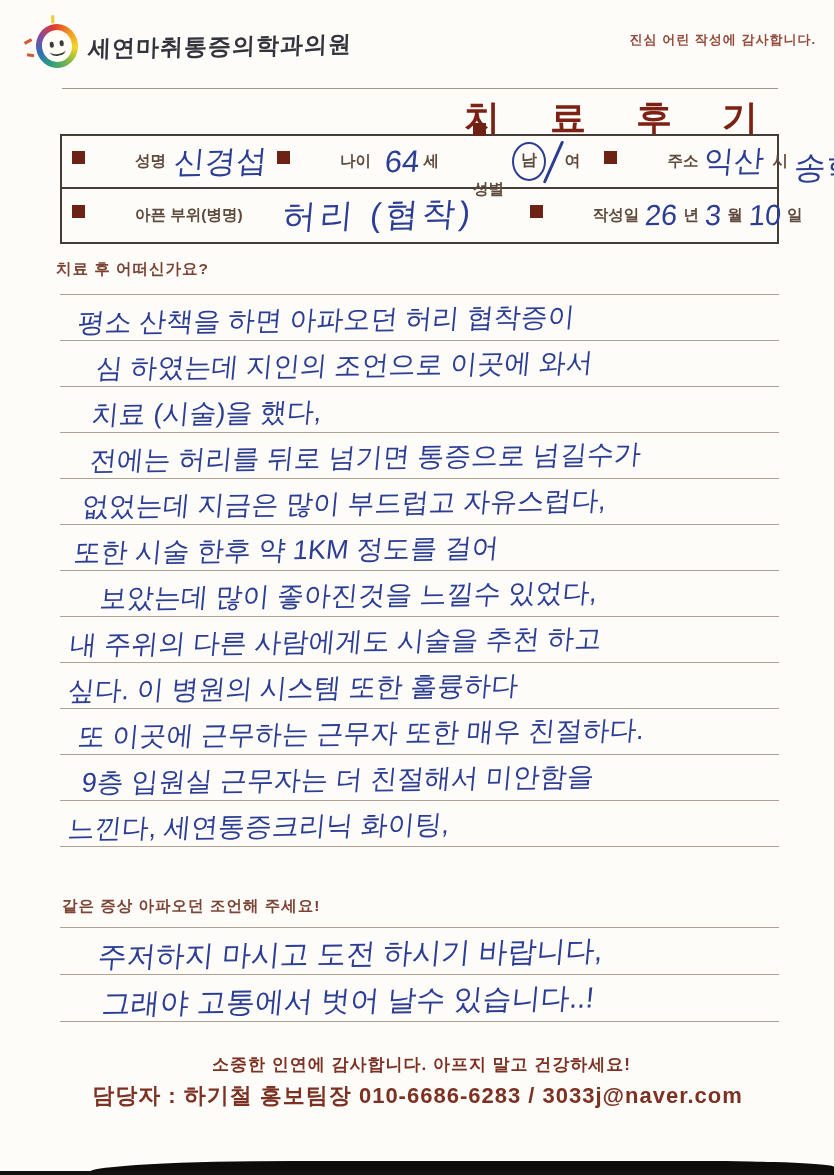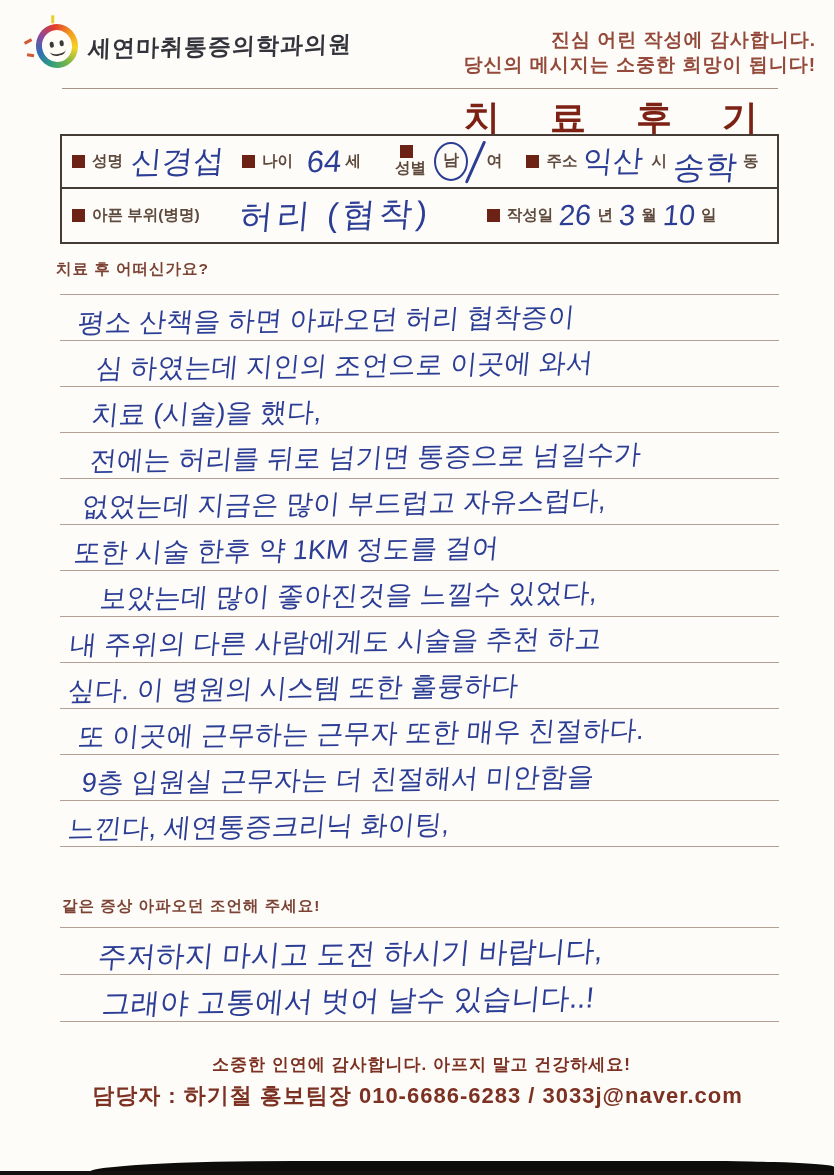--- a/index.html
+++ b/index.html
@@ -28,38 +28,38 @@
   }
   .logo-ray{position:absolute;background:#e8b428;}
   .ray1{width:3px;height:8px;left:19px;top:-9px;transform:rotate(8deg);background:#e8cf2a;}
   .ray2{width:8px;height:3px;left:-11px;top:12px;transform:rotate(-20deg);background:#cf5a35;}
   .ray3{width:7px;height:3px;left:-10px;top:26px;transform:rotate(15deg);background:#cf5a35;}
   .clinic-name{
     font-size:23px;font-weight:bold;color:#33333b;letter-spacing:1px;
     transform:rotate(-1deg) skewX(-3deg);
   }
   .tagline{
-    position:absolute;right:18px;top:27px;text-align:right;
-    color:#94493a;font-weight:bold;font-size:19px;line-height:25px;letter-spacing:1px;
+    position:absolute;right:18px;top:27px;text-align:left;
+    color:#94493a;font-weight:bold;font-size:13px;line-height:25px;letter-spacing:1px;
   }
   
   .title-rule{position:absolute;left:62px;top:88px;width:716px;height:0;border-top:1.5px solid #a59486;}
   .page-title{
     position:absolute;left:62px;top:94px;width:716px;text-align:right;
     font-size:36px;font-weight:bold;color:#7c2114;letter-spacing:20px;text-indent:20px;
   }
   
   .form-box{
     position:absolute;left:60px;top:134px;width:719px;height:110px;
     border:2.5px solid #453d35;background:transparent;
   }
   .form-row{position:relative;height:53px;display:flex;align-items:center;}
   .form-row.first{border-bottom:2px solid #453d35;}
   .sq{display:inline-block;width:13px;height:13px;background:#6d2216;margin-right:7px;flex:0 0 auto;}
-  .flabel{font-size:15.5px;font-weight:bold;color:#5f4a3e;white-space:nowrap;display:flex;align-items:center;}
+  .flabel{font-size:15.5px;font-weight:bold;color:#5f4a3e;white-space:nowrap;display:flex;gap:43px;}
   .hw{color:#2c3d95;font-weight:normal;white-space:nowrap;transform:skewX(-6deg) rotate(-1deg);}
   .hw-name{font-size:31px;margin-left:8px;margin-right:6px;}
   .hw-age{font-size:31px;margin-left:14px;margin-right:4px;}
   .gender-wrap{display:flex;align-items:center;margin-left:8px;}
   .gender-male{
     position:relative;font-size:16px;font-weight:bold;color:#5f4a3e;
     border:2px solid #2c3d95;border-radius:50%;padding:6px 7px 8px 7px;
   }
   .gender-slash{
     width:2.5px;height:46px;background:#2c3d95;transform:rotate(24deg);
@@ -123,34 +123,33 @@
       <div class="logo-face">
         <div class="logo-eye l"></div>
           <div class="logo-eye r"></div>
         <div class="logo-smile"></div>
       </div>
     </div>
     <div class="clinic-name">세연마취통증의학과의원</div>
   </div>
   <div class="tagline">
     <div>진심 어린 작성에 감사합니다.</div>
-    <div>당신의 메시지는 소중한 희망이 됩니다!</div>
   </div>
 
   <div class="title-rule"></div>
   <div class="page-title">치 료 후 기</div>
 
   <div class="form-box">
     <div class="form-row first">
       <span class="flabel" style="margin-left:10px;">
         <span class="sq"></span>
         <span>성명</span>
       </span>
       <span class="hw hw-name">신경섭</span>
-      <span class="flabel" style="margin-left:12px;">
+      <span class="flabel" style="margin-left:4px;">
         <span class="sq"></span>
         <span>나이</span>
       </span>
       <span class="hw hw-age">64</span>
       <span class="flabel">세</span>
       <span class="flabel" style="margin-left:34px;flex-direction:column;">
         <span class="sq"></span>
         <span>성별</span>
       </span>
       <span class="gender-wrap">

